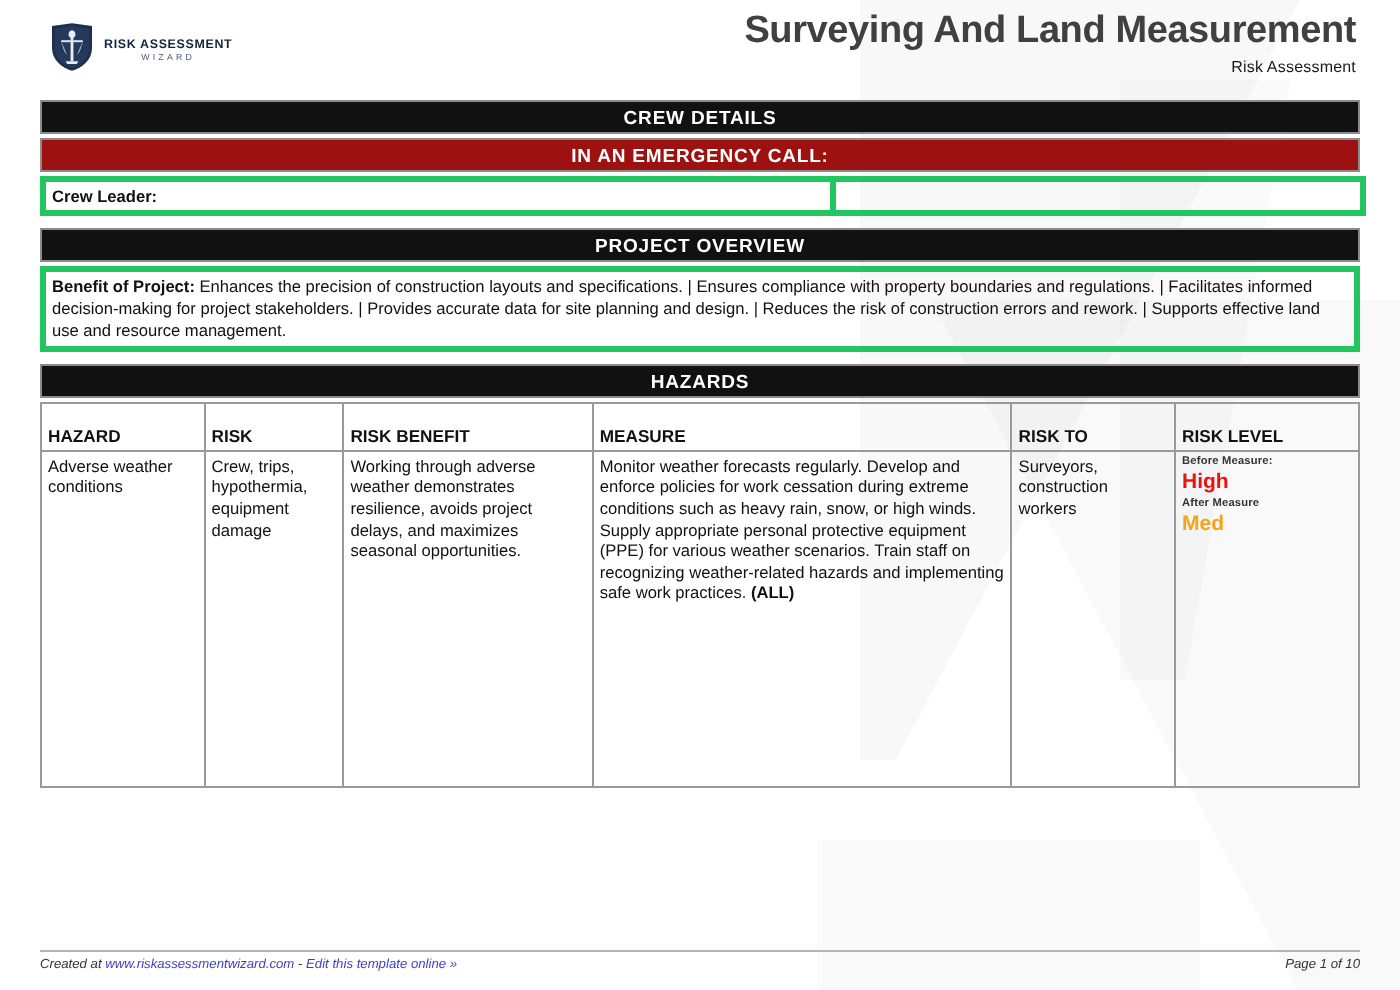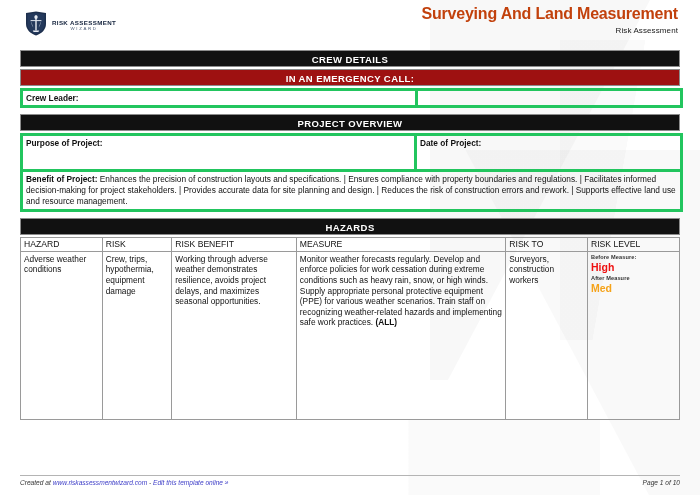--- a/index.html
+++ b/index.html
@@ -86,23 +86,23 @@
     letter-spacing: 1.6px;
     color: #4a5a74;
     text-align: center;
     margin-top: 1px;
   }
   .title-block {
     text-align: right;
     padding-right: 2px;
   }
   .doc-title {
-    font-size: 16px;
-    font-weight: bold;
-    color: #c2410c;
+    font-size: 19px;
+    font-weight: bold;
+    color: #404040;
     letter-spacing: -0.2px;
     line-height: 1.05;
   }
   .doc-subtitle {
     font-size: 8px;
     color: #1a1a1a;
     margin-top: 3px;
     letter-spacing: 0.1px;
   }
 
@@ -173,23 +173,23 @@
   table.hz th, table.hz td {
     border: 1px solid #9a9a9a;
     vertical-align: top;
     text-align: left;
     padding: 2px 3px;
     font-size: 8.3px;
     color: #111;
   }
   table.hz th {
     font-size: 8.6px;
-    font-weight: normal;
+    font-weight: bold;
     height: 13px;
-    padding-top: 1px;
+    padding-top: 11px;
   }
   table.hz td.body { height: 168px; line-height: 1.28; }
   td.measure b { font-weight: bold; }
 
   .risk-level {
     text-align: center;
     padding-top: 3px;
   }
   .rl-label {
     font-size: 5.6px;
@@ -273,28 +273,20 @@
       <td class="lbl" style="width:395px">Crew Leader:</td>
       <td style="width:265px"></td>
     </tr>
   </tbody>
     </table>
 
   <div class="band band-black">PROJECT OVERVIEW</div>
 
   <table class="grid">
     <tbody>
-        <tr class="po-row1">
-      <td class="lbl" style="width:394px">
-        <span>Purpose of Project:</span>
-      </td>
-      <td class="lbl" style="width:266px">
-        <span>Date of Project:</span>
-      </td>
-    </tr>
     <tr>
       <td class="benefit-cell" colspan="2">
         <b>Benefit of Project:</b><span> Enhances the precision of construction layouts and specifications. | Ensures compliance with property boundaries and regulations. | Facilitates informed decision-making for project stakeholders. | Provides accurate data for site planning and design. | Reduces the risk of construction errors and rework. | Supports effective land use and resource management.</span>
       </td>
     </tr>
   </tbody>
     </table>
 
   <div class="band band-black">HAZARDS</div>
 

